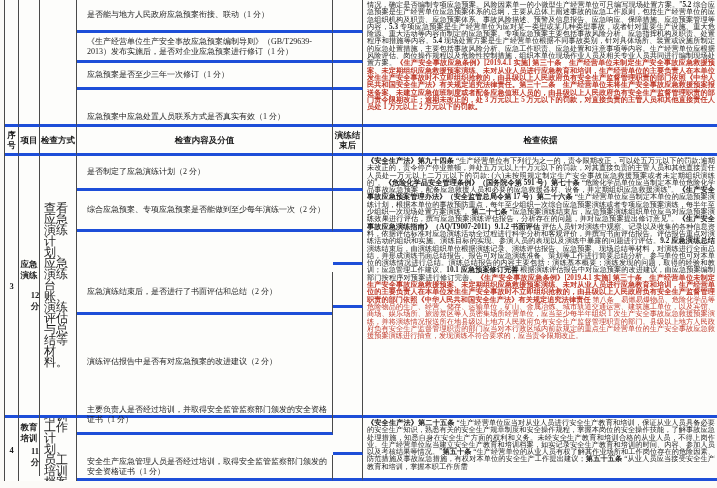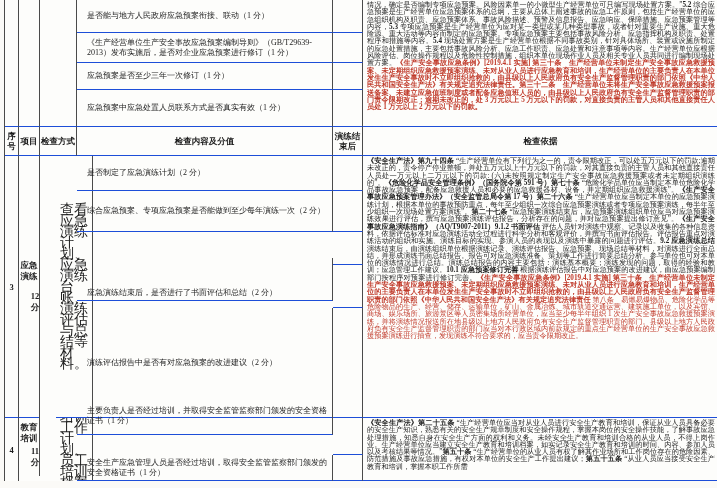--- a/index.html
+++ b/index.html
@@ -10,21 +10,21 @@
     color:#1c1c1c;
   }
   #doc{
     position:absolute;left:4px;top:0;width:713px;height:481px;
     border-left:1px solid #4a4a4a;
     background:#fdfdfb;
   }
   .cell{
     position:absolute;box-sizing:border-box;
     border-right:1px solid #4a4a4a;
-    border-bottom:1px solid #1d4ed8;
+    border-bottom:3px solid #1d4ed8;
     overflow:hidden;
   }
   .nobb{border-bottom:none;}
   
   .c1{left:0;width:14px;}
   .c2{left:14px;width:21px;}
   .c3{left:35px;width:37px;}
   .c4{left:72px;width:256px;}
   .c5{left:328px;width:30px;}
   .c6{left:358px;width:355px;border-right:none;}
@@ -38,22 +38,22 @@
     font-weight:bold;font-size:8.5px;line-height:10px;
     word-break:break-all;
   }
   .seq-cell{font-size:8.5px;font-weight:bold;}
   .item-cell{
     flex-direction:column;font-size:8.5px;line-height:11px;
     word-break:break-all;padding:2px 1px;font-weight:bold;
   }
   .item-score{margin-top:9px;margin-left:12px;}
   .method-cell{
-    font-size:14px;line-height:11px;word-break:break-all;
-    padding:2px 4px;display:flex;align-items:center;margin-left:16px;
+    font-size:12px;line-height:11px;word-break:break-all;
+    padding:2px 4px;display:flex;align-items:center;
   }
   .basis-cell{
     font-size:7.2px;line-height:7.3px;
     text-align:justify;
     padding:2px 3px 0 4px;
     word-break:break-all;
   }
   .basis-cell span{vertical-align:top;}
 </style>
 </head>
@@ -67,21 +67,21 @@
 
   <div class="cell c4 content-row" style="top:0;height:33px;">
       <span>是否能与地方人民政府应急预案衔接、联动（1 分）</span>
     </div>
   <div class="cell c4 content-row" style="top:33px;height:30px;">
       <span>《生产经营单位生产安全事故应急预案编制导则》（GB/T29639-2013）发布实施后，是否对企业应急预案进行修订（1 分）</span>
     </div>
   <div class="cell c4 content-row" style="top:63px;height:27px;">
       <span>应急预案是否至少三年一次修订（1 分）</span>
     </div>
-  <div class="cell c4 content-row" style="top:90px;height:37px;">
+  <div class="cell c4 content-row" style="top:90px;height:37px;align-items:flex-end;">
       <span>应急预案中应急处置人员联系方式是否真实有效（1 分）</span>
     </div>
 
   <div class="cell c5" style="top:0;height:33px;"></div>
   <div class="cell c5" style="top:33px;height:30px;"></div>
   <div class="cell c5" style="top:63px;height:27px;"></div>
   <div class="cell c5" style="top:90px;height:37px;"></div>
 
   <div class="cell c6 basis-cell" style="top:0;height:127px;"><span style="color: rgb(28, 28, 28);">情况，确定是否编制专项应急预案。风险因素单一的小微型生产经营单位可只编写现场处置方案。”</span><span style="font-weight: bold; color: rgb(28, 28, 28);">5.2 </span><span style="color: rgb(28, 28, 28);">综合应急预案是生产经营单位应急预案体系的总纲，主要从总体上阐述事故的应急工作原则，包括生产经营单位的应急组织机构及职责、应急预案体系、事故风险描述、预警及信息报告、应急响应、保障措施、应急预案管理等内容，</span><span style="font-weight: bold; color: rgb(28, 28, 28);">5.3 </span><span style="color: rgb(28, 28, 28);">专项应急预案是生产经营单位为应对某一类型或某几种类型事故，或者针对重要生产设施、重大危险源、重大活动等内容而制定的应急预案。专项应急预案主要包括事故风险分析、应急指挥机构及职责、处置程序和措施等内容。</span><span style="font-weight: bold; color: rgb(28, 28, 28);">5.4 </span><span style="color: rgb(28, 28, 28);">现场处置方案是生产经营单位根据不同事故类别，针对具体场所、装置或设施所制定的应急处置措施，主要包括事故风险分析、应急工作职责、应急处置和注意事项等内容。生产经营单位应根据风险评估、岗位操作规程以及危险性控制措施，组织本单位现场作业人员及相关专业人员共同进行编制现场处置方案。</span><span style="font-weight: bold; color: rgb(192, 58, 42);">《生产安全事故应急条例》[2019.4.1 实施] 第三十条　生产经营单位未制定生产安全事故应急救援预案、未定期组织应急救援预案演练、未对从业人员进行应急教育和培训，生产经营单位的主要负责人在本单位发生生产安全事故时不立即组织抢救的，由县级以上人民政府负有安全生产监督管理职责的部门依照《中华人民共和国安全生产法》有关规定追究法律责任。第三十二条　生产经营单位未将生产安全事故应急救援预案报送备案、未建立应急值班制度或者配备应急值班人员的，由县级以上人民政府负有安全生产监督管理职责的部门责令限期改正；逾期未改正的，处 3 万元以上 5 万元以下的罚款，对直接负责的主管人员和其他直接责任人员处 1 万元以上 2 万元以下的罚款。</span></div>
 
@@ -100,21 +100,21 @@
   <div class="cell c3 method-cell" style="top:156px;height:262px;">
       <span>查看应急演练计划、应急演练台账、演练评估与总结等材料。</span>
     </div>
 
   <div class="cell c4 content-row" style="top:156px;height:35px;">
       <span>是否制定了应急演练计划（2 分）</span>
     </div>
   <div class="cell c4 content-row" style="top:191px;height:41px;">
       <span>综合应急预案、专项应急预案是否能做到至少每年演练一次（2 分）</span>
     </div>
-  <div class="cell c4 content-row" style="top:258px;height:43px;align-items:flex-end;">
+  <div class="cell c4 content-row" style="top:272px;height:43px;">
       <span>应急演练结束后，是否进行了书面评估和总结（2 分）</span>
     </div>
   <div class="cell c4 content-row" style="top:308px;height:110px;">
       <span>演练评估报告中是否有对应急预案的改进建议（2 分）</span>
     </div>
 
   <div class="cell c5" style="top:156px;height:35px;"></div>
   <div class="cell c5" style="top:191px;height:41px;"></div>
   <div class="cell c5" style="top:232px;height:33px;"></div>
   <div class="cell c5" style="top:265px;height:43px;"></div>

